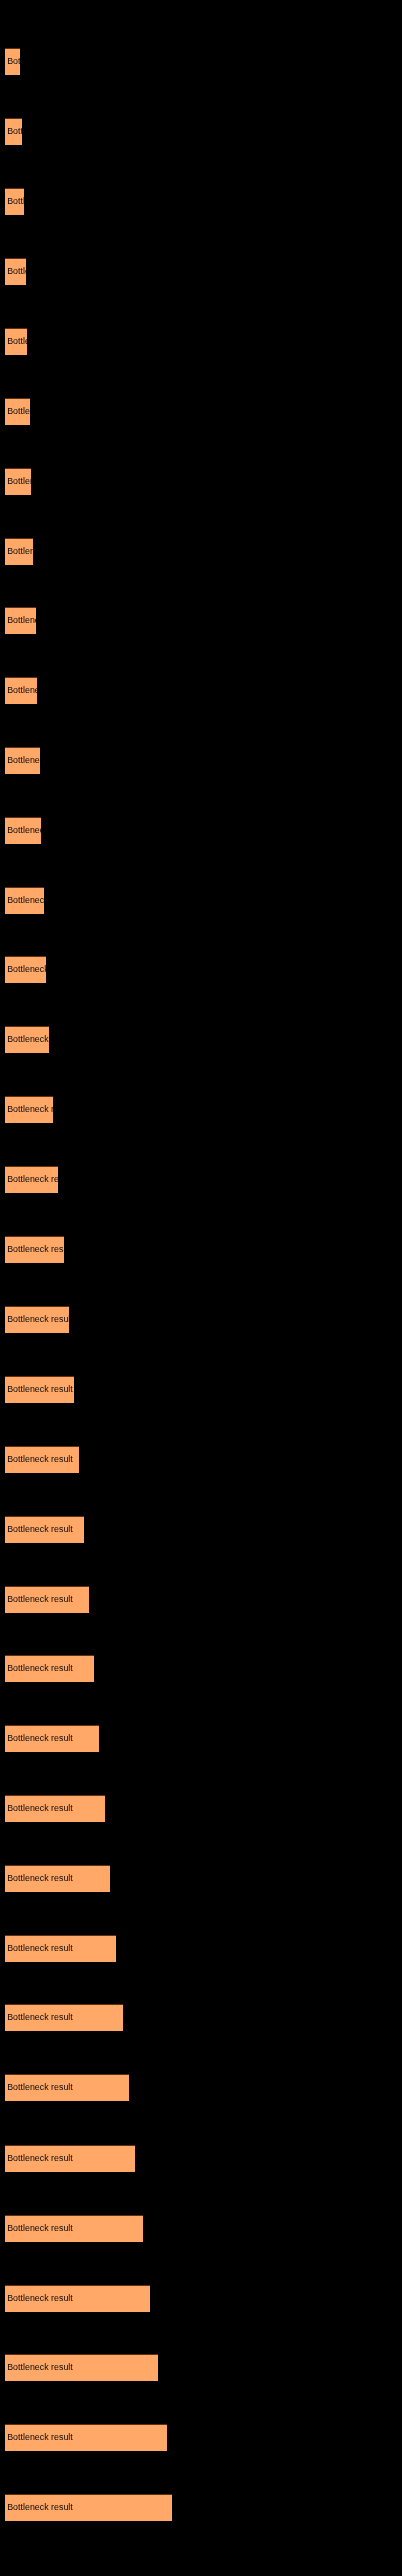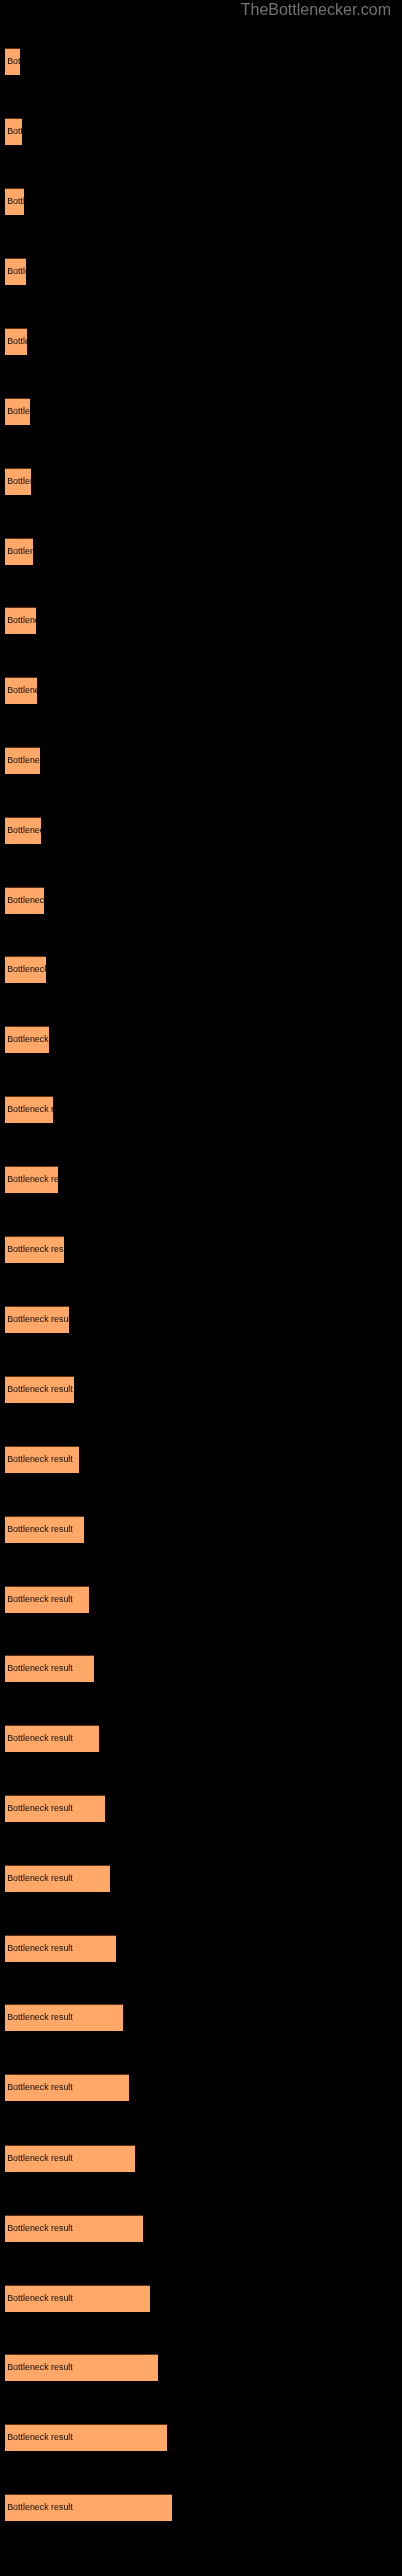--- a/index.html
+++ b/index.html
@@ -68,21 +68,20 @@
     font-family: "Liberation Sans", sans-serif;
     white-space: nowrap;
     pointer-events: none;
   }
 </style>
 </head>
 <body>
 
 <div id="page-root">
 
-  <div class="site-header">TheBottlenecker.com</div>
 
   <div class="chart-area" id="chart-area">
       <div class="bar-row" style="top: 48px;">
         <div class="bar" style="width: 15.3px;">
           <span class="bar-label">Bottleneck result</span>
         </div>
       </div>
       <div class="bar-row" style="top: 118px;">
         <div class="bar" style="width: 17px;">
           <span class="bar-label">Bottleneck result</span>

